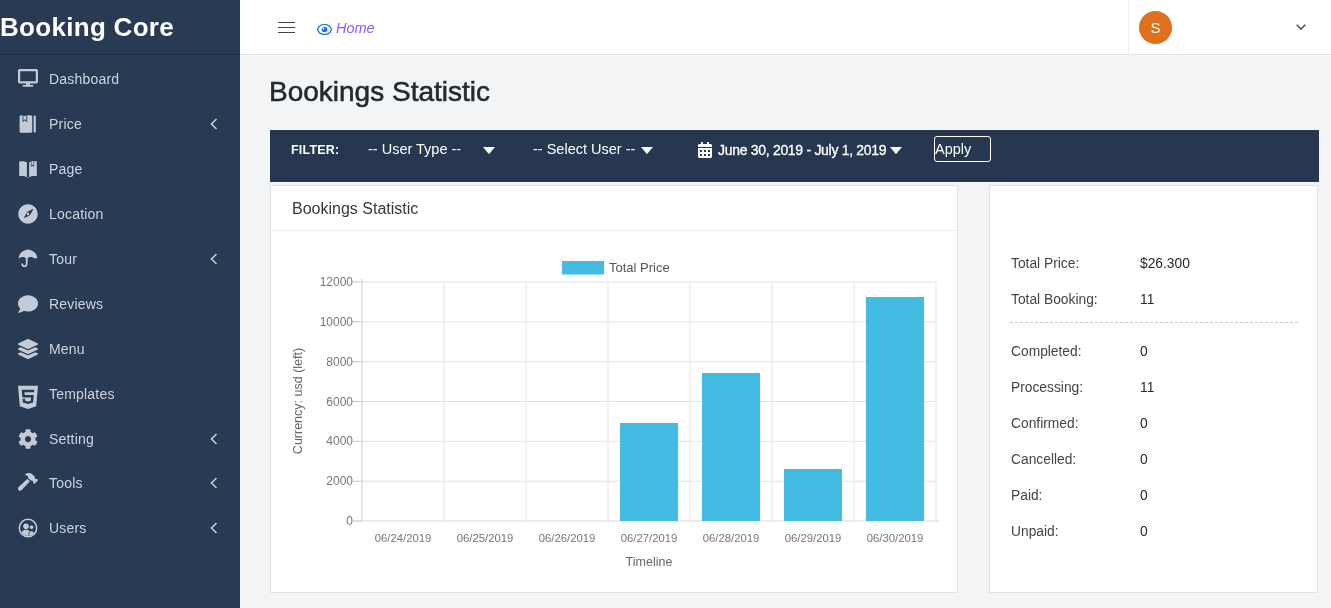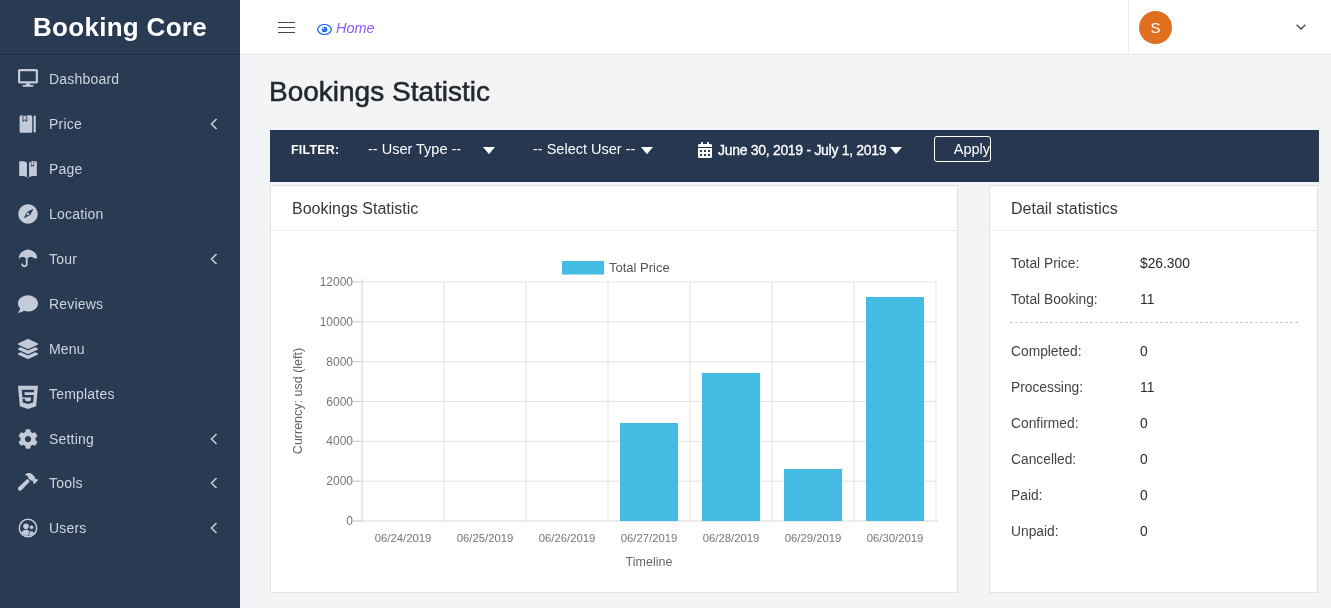--- a/index.html
+++ b/index.html
@@ -1,21 +1,21 @@
 <!DOCTYPE html>
 <html><head>
 <meta charset="utf-8">
 <style>
 * { margin:0; padding:0; box-sizing:border-box; }
 html,body { width:1331px; height:608px; overflow:hidden; }
 body { font-family:"Liberation Sans", sans-serif; position:relative; background:#f3f4f6; }
 
 
 .sidebar { position:absolute; left:0; top:0; width:240px; height:608px; background:#293a53; }
-.brand { height:55px; line-height:55px; text-align:center; color:#fff; font-size:26px; font-weight:700; border-bottom:1px solid rgba(0,0,0,.22); letter-spacing:.3px; }
+.brand { height:55px; line-height:55px; color:#fff; font-size:26px; font-weight:700; border-bottom:1px solid rgba(0,0,0,.22); letter-spacing:.3px; }
 .menu { list-style:none; padding-top:2px; }
 .menu li { position:relative; height:44.9px; }
 .menu li .mi { position:absolute; left:18px; top:50%; transform:translateY(-50%); width:20px; height:20px; color:#c3cbd9; }
 .menu li .ml { position:absolute; left:49px; top:50%; transform:translateY(-50%); font-size:14px; color:#cdd4de; letter-spacing:.2px; }
 .menu li .mc { position:absolute; left:210px; top:50%; transform:translateY(-50%); width:8px; height:12px; color:#c3cbd9; }
 
 
 .topbar { position:absolute; left:240px; top:0; width:1091px; height:55px; background:#fff; border-bottom:1px solid #e6e6e6; }
 .burger { position:absolute; left:38px; top:22px; width:17px; height:11px; }
 .burger span { display:block; height:1.2px; background:#454545; margin-bottom:3.6px; }
@@ -32,21 +32,21 @@
 h1.pagetitle { position:absolute; left:29px; top:21px; font-size:28px; font-weight:400; -webkit-text-stroke:.55px #24292e; color:#24292e; letter-spacing:0; }
 
 
 .filterbar { position:absolute; left:30px; top:75px; width:1049px; height:52px; background:#273750; color:#fff; }
 .filterbar .fl { position:absolute; left:21px; top:12.5px; font-size:12.5px; font-weight:700; letter-spacing:.2px; }
 .fsel { position:absolute; top:11px; font-size:14.5px; color:#fff; }
 .fcaret { position:absolute; top:16.5px; width:12px; height:7px; }
 .fcaret svg, .ucaret svg, .mc svg { display:block; }
 .fcal { position:absolute; left:428px; top:12px; width:14px; height:15px; }
 .fdate { position:absolute; left:448px; top:11.5px; font-size:14px; letter-spacing:-0.3px; -webkit-text-stroke:.3px #fff; }
-.fapply { position:absolute; left:664px; top:6px; width:57px; height:26px; border:1px solid #fff; border-radius:3px; color:#fff; font-size:14.5px; text-align:right; line-height:24px; }
+.fapply { position:absolute; left:664px; top:6px; width:57px; height:26px; border:1px solid #fff; border-radius:3px; color:#fff; font-size:14.5px; text-align:left; line-height:24px; }
 
 
 .card { position:absolute; top:130px; background:#fff; border:1px solid #e2e2e2; height:408px; }
 .card .chead { height:45px; line-height:45px; padding-left:21px; border-bottom:1px solid #ececec; font-size:16px; color:#383838; }
 .card1 { left:30px; width:688px; }
 .card2 { left:749px; width:329px; }
 
 
 .drow { position:absolute; left:21px; width:290px; font-size:13.8px; color:#41454a; }
 .drow b { position:absolute; left:105px; font-weight:400; color:#2a2a2a;margin-left:24px; }
@@ -280,21 +280,20 @@
         <text x="460" y="311">06/28/2019</text>
         <text x="542" y="311">06/29/2019</text>
         <text x="624" y="311">06/30/2019</text>
       </g>
       <text x="378" y="335" font-size="12.5" fill="#666" text-anchor="middle">Timeline</text>
       <text x="31" y="170" font-size="12.5" fill="#666" text-anchor="middle" transform="rotate(-90 31 170)">Currency: usd (left)</text>
     </svg>
   </div>
 
   <div class="card card2">
-    <div class="chead">Detail statistics</div>
     <div class="drow" style="top:70px;">Total Price: <b>$26.300</b></div>
     <div class="drow" style="top:106px;">Total Booking: <b>11</b></div>
     <div class="ddash"></div>
     <div class="drow" style="top:158px;">Completed: <b>0</b></div>
     <div class="drow" style="top:194px;">Processing: <b>11</b></div>
     <div class="drow" style="top:230px;">Confirmed: <b>0</b></div>
     <div class="drow" style="top:266px;">Cancelled: <b>0</b></div>
     <div class="drow" style="top:302px;">Paid: <b>0</b></div>
     <div class="drow" style="top:338px;">Unpaid: <b>0</b></div>
   </div>

